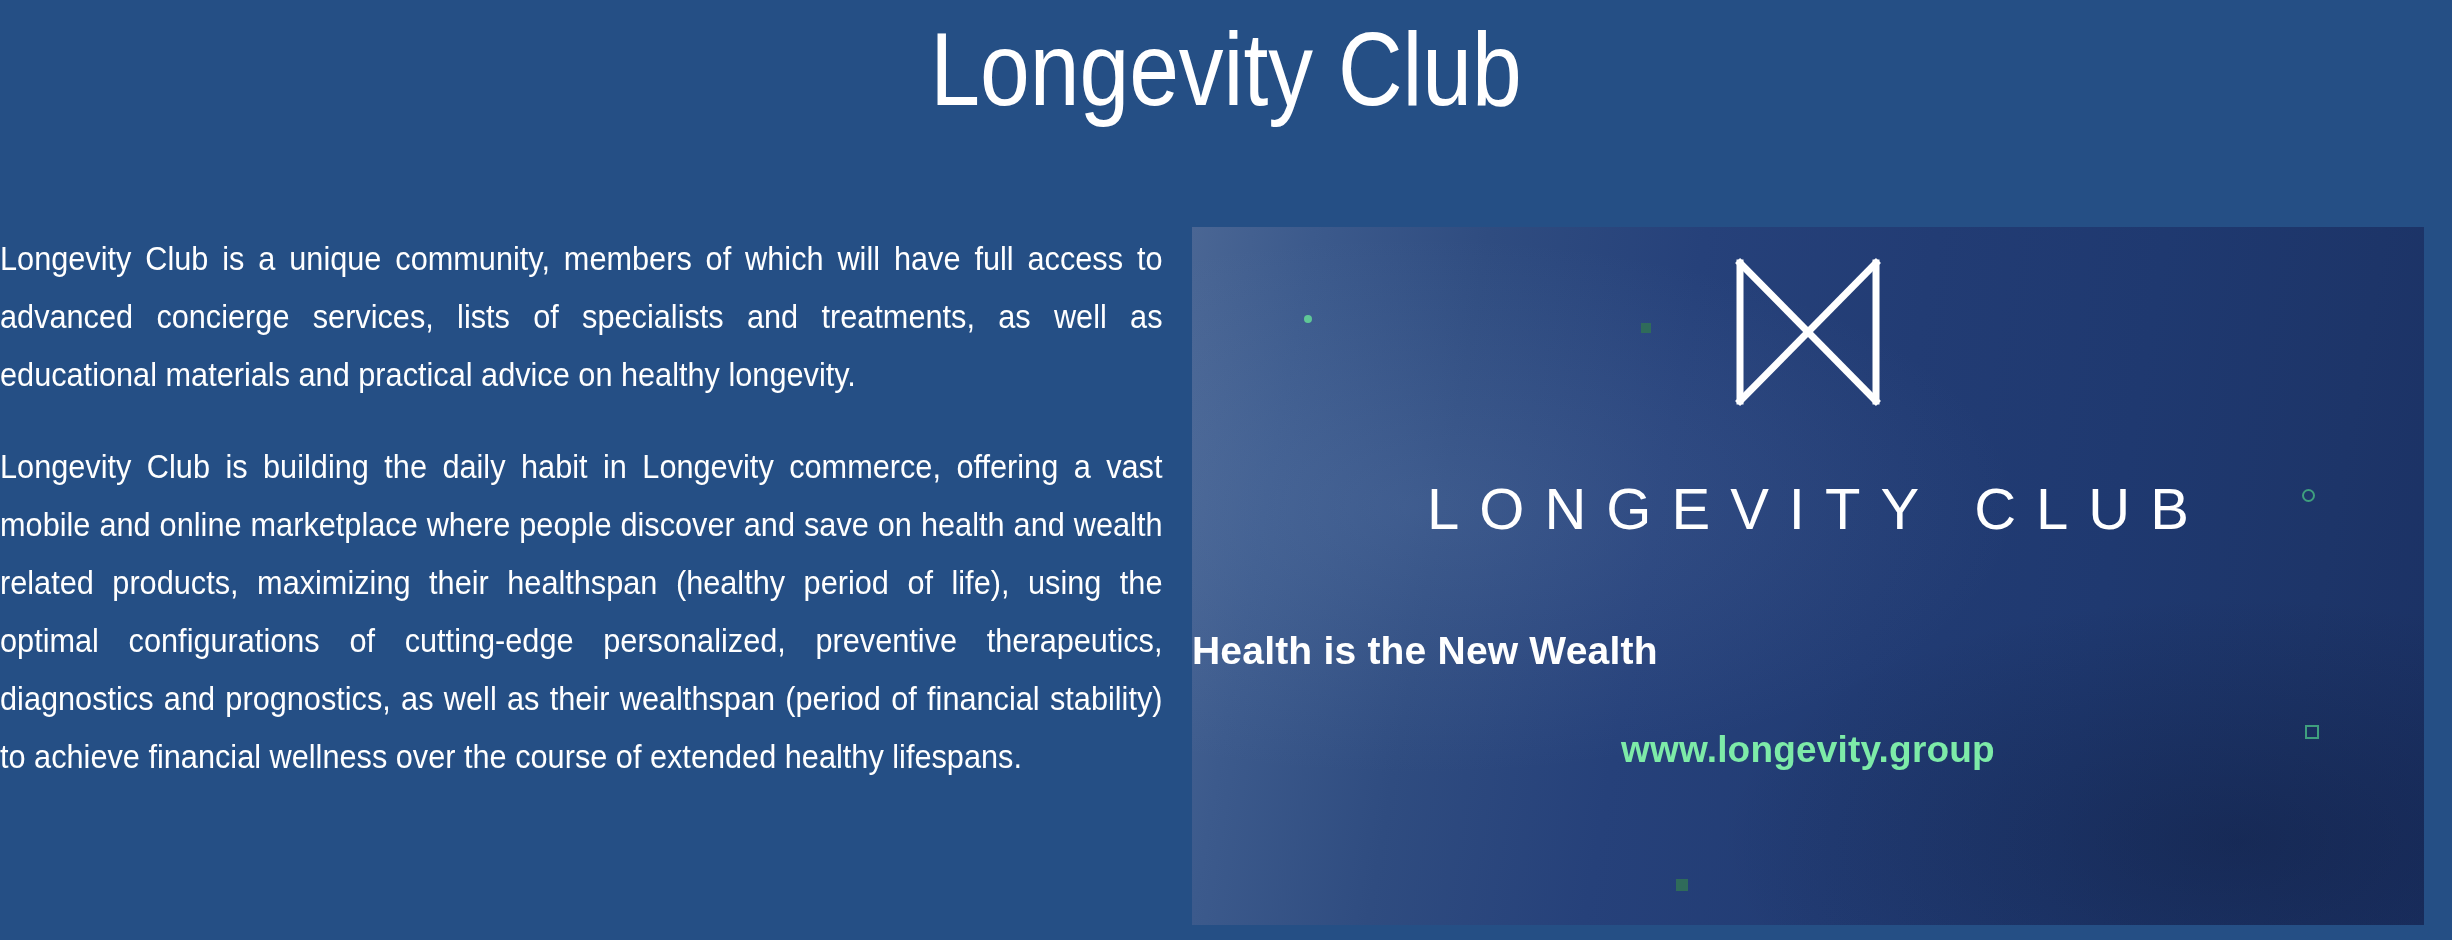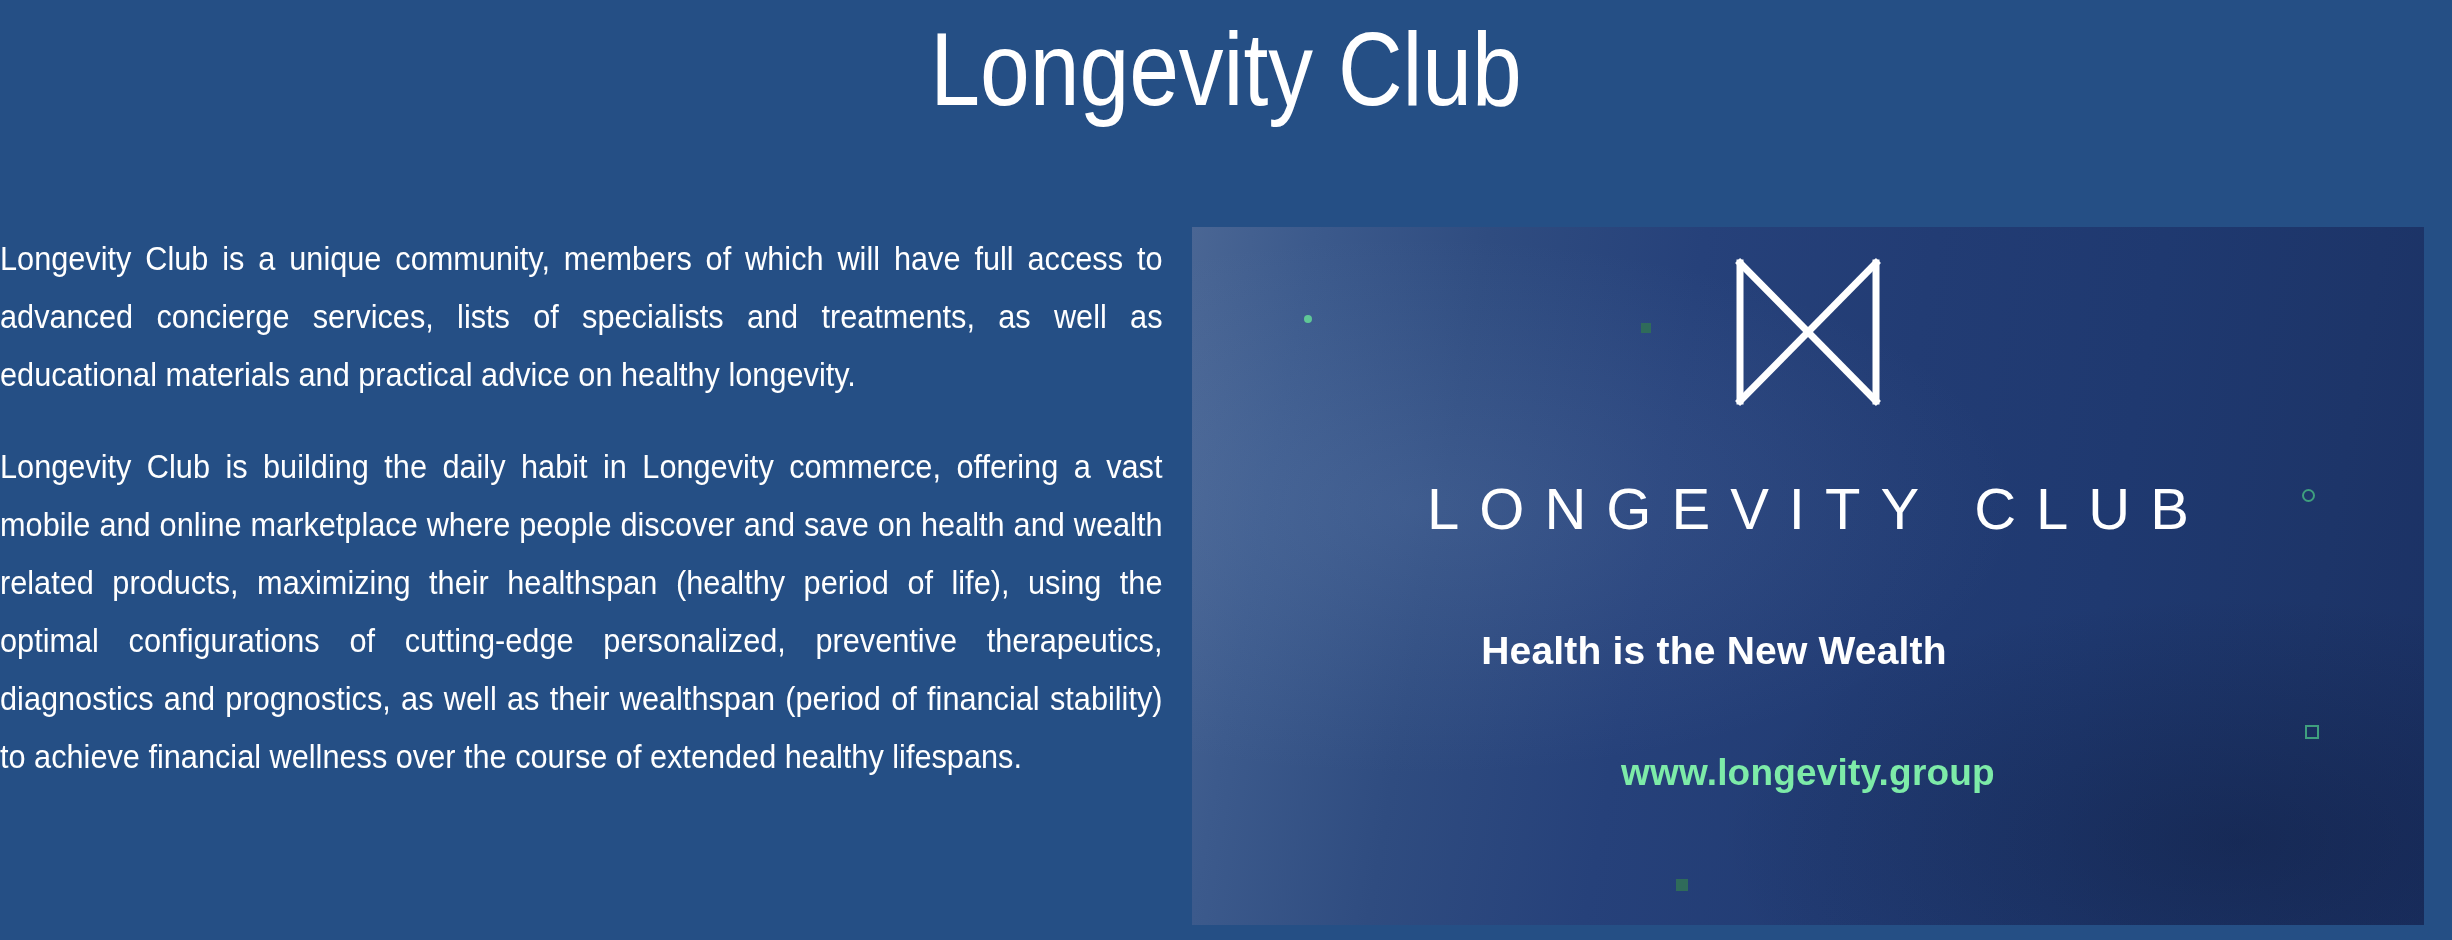--- a/index.html
+++ b/index.html
@@ -113,42 +113,41 @@
     letter-spacing: 20px;
     text-indent: 20px;
     white-space: nowrap;
   }
 
   .promo-tagline {
     position: absolute;
     left: 0;
     top: 402px;
     width: 1044px;
-    text-align: center;
+    text-align: left;
     color: #ffffff;
     font-family: "Liberation Sans", sans-serif;
     font-size: 39px;
     font-weight: 700;
     letter-spacing: 0.2px;
     white-space: nowrap;
   }
 
   .promo-url {
     position: absolute;
     left: 0;
     top: 502px;
     width: 1232px;
     text-align: center;
     color: #7deba8;
     font-family: "Liberation Sans", sans-serif;
     font-size: 37px;
     font-weight: 700;
     letter-spacing: 0.2px;
     white-space: nowrap;
-    margin-top: 23px;
   }
 
   
   .deco { position: absolute; z-index: 2; }
   .deco-dot-filled { border-radius: 50%; }
   .deco-ring { border-radius: 50%; background: transparent; }
   .deco-square-outline { background: transparent; }
 </style>
 </head>
 <body>

